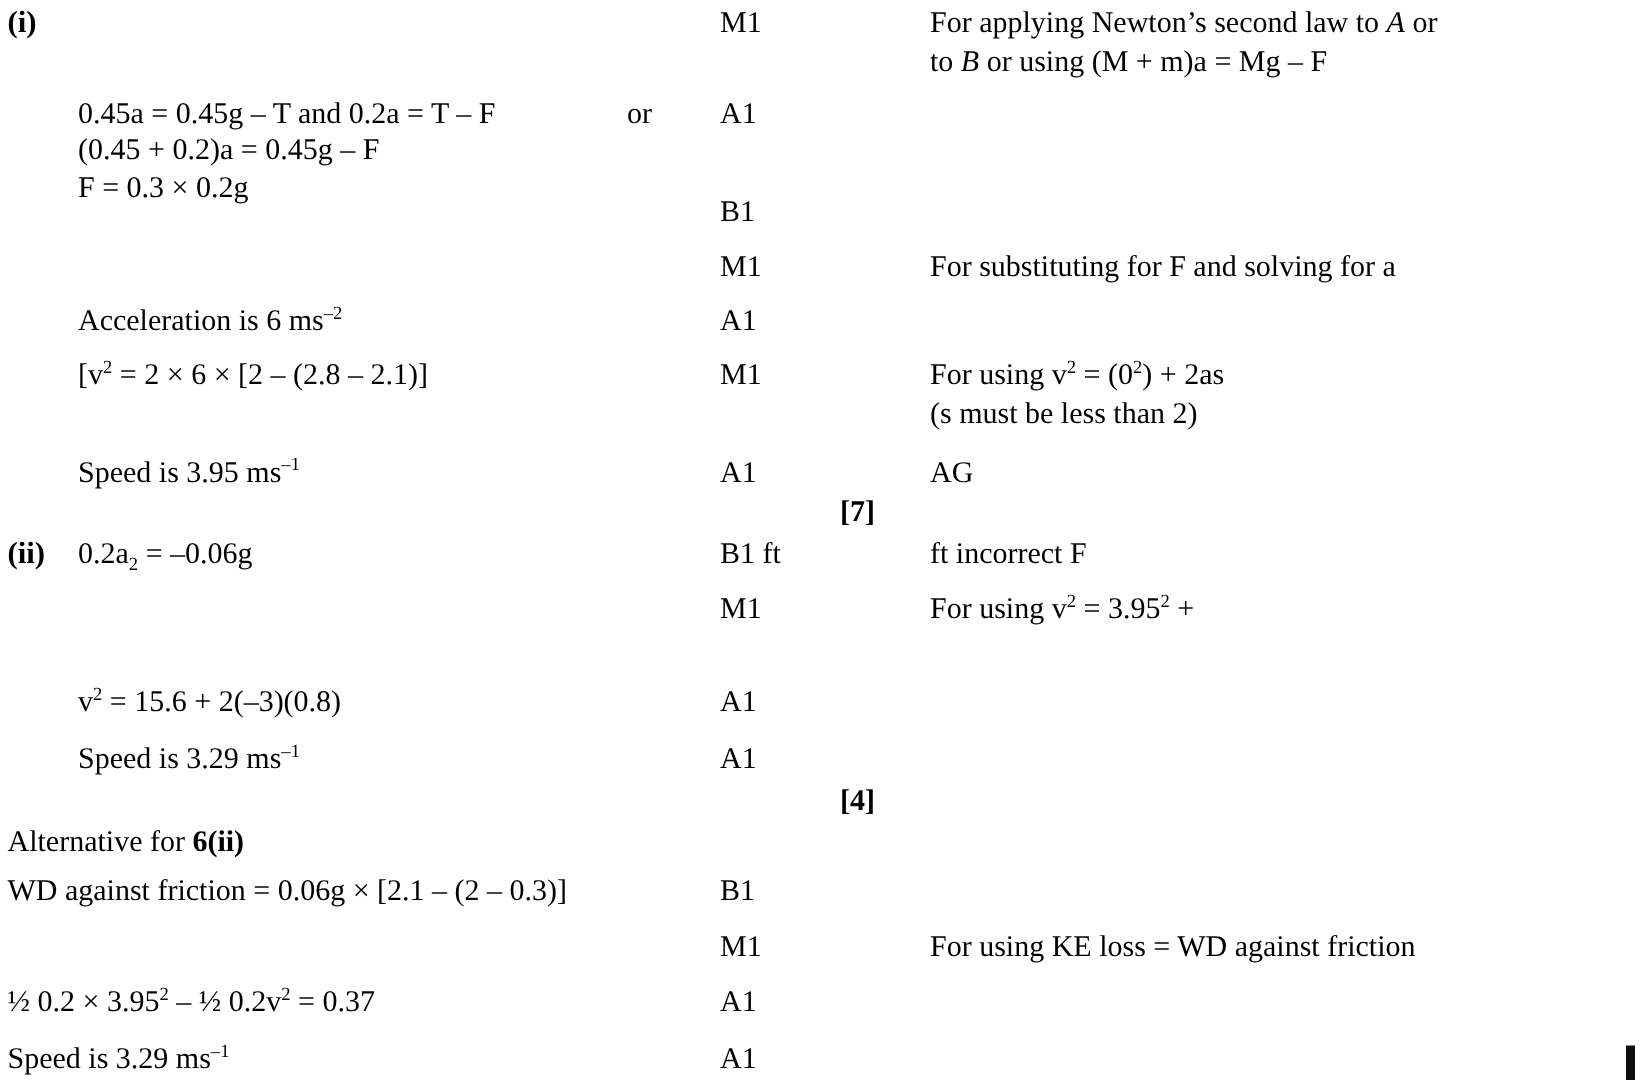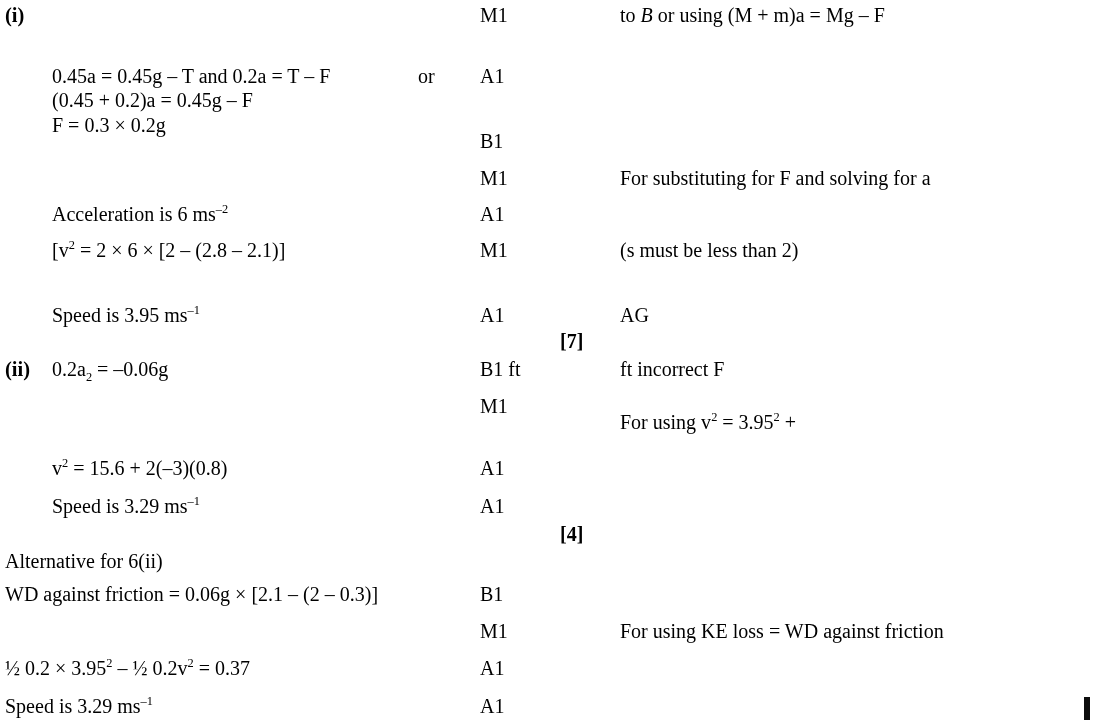--- a/index.html
+++ b/index.html
@@ -47,39 +47,42 @@
     font-size: 0.62em;
     vertical-align: super;
     line-height: 0;
   }
   sub {
     font-size: 0.62em;
     vertical-align: sub;
     line-height: 0;
   }
   i { font-style: italic; }
-  b { font-weight: normal; margin-top: 31px; }
+  b { font-weight: bold; margin-top: 31px; }
 
   .edge-mark {
     position: absolute;
     left: 1084px;
     top: 697px;
     width: 6px;
     height: 23px;
     background: #0d0d0d;
   }
 </style>
 </head>
 <body>
 
 <div class="part-label" style="left:5px; top:2px;">(i)</div>
 
 <div class="row mark-col" style="top:2px;">M1</div>
 
 <div class="row cmt-col" style="top:2px;">
+  <span class="line">
+    <span>For applying Newton’s second law to </span><i>A</i><span> or</span>
+  </span>
   <span class="line">
     <span>to </span><i>B</i><span> or using (M + m)a = Mg – F</span>
   </span>
 </div>
 
 <div class="row body-col" style="top:63px;">0.45a = 0.45g – T and 0.2a = T – F</div>
 <div class="row or-col" style="top:63px;">or</div>
 <div class="row mark-col" style="top:63px;">A1</div>
 <div class="row body-col" style="top:87px;">(0.45 + 0.2)a = 0.45g – F</div>
 
@@ -94,20 +97,23 @@
 <div class="row body-col" style="top:201px;">
   <span>Acceleration is 6 ms</span><sup>–2</sup>
 </div>
 <div class="row mark-col" style="top:201px;">A1</div>
 
 <div class="row body-col" style="top:237px;">
   <span>[v</span><sup>2</sup><span> = 2 × 6 × [2 – (2.8 – 2.1)]</span>
 </div>
 <div class="row mark-col" style="top:237px;">M1</div>
 <div class="row cmt-col" style="top:237px;">
+  <span class="line">
+    <span>For using v</span><sup>2</sup><span> = (0</span><sup>2</sup><span>) + 2as</span>
+  </span>
   <span class="line">(s must be less than 2)</span>
 </div>
 
 <div class="row body-col" style="top:302px;">
   <span>Speed is 3.95 ms</span><sup>–1</sup>
 </div>
 <div class="row mark-col" style="top:302px;">A1</div>
 <div class="row cmt-col" style="top:302px;">
   <span class="line">AG</span>
 </div>
@@ -118,21 +124,21 @@
 
 <div class="row body-col" style="top:356px;">
   <span>0.2a</span><sub>2</sub><span> = –0.06g</span>
 </div>
 <div class="row mark-col" style="top:356px;">B1 ft</div>
 <div class="row cmt-col" style="top:356px;">
   <span class="line">ft incorrect F</span>
 </div>
 
 <div class="row mark-col" style="top:393px;">M1</div>
-<div class="row cmt-col" style="top:393px;margin-top:16px;">
+<div class="row cmt-col" style="top:393px;">
   <span class="line">
     <span>For using v</span><sup>2</sup><span> = 3.95</span><sup>2</sup><span> +</span>
   </span>
 </div>
 
 <div class="row body-col" style="top:455px;">
   <span>v</span><sup>2</sup><span> = 15.6  + 2(–3)(0.8)</span>
 </div>
 <div class="row mark-col" style="top:455px;">A1</div>
 

